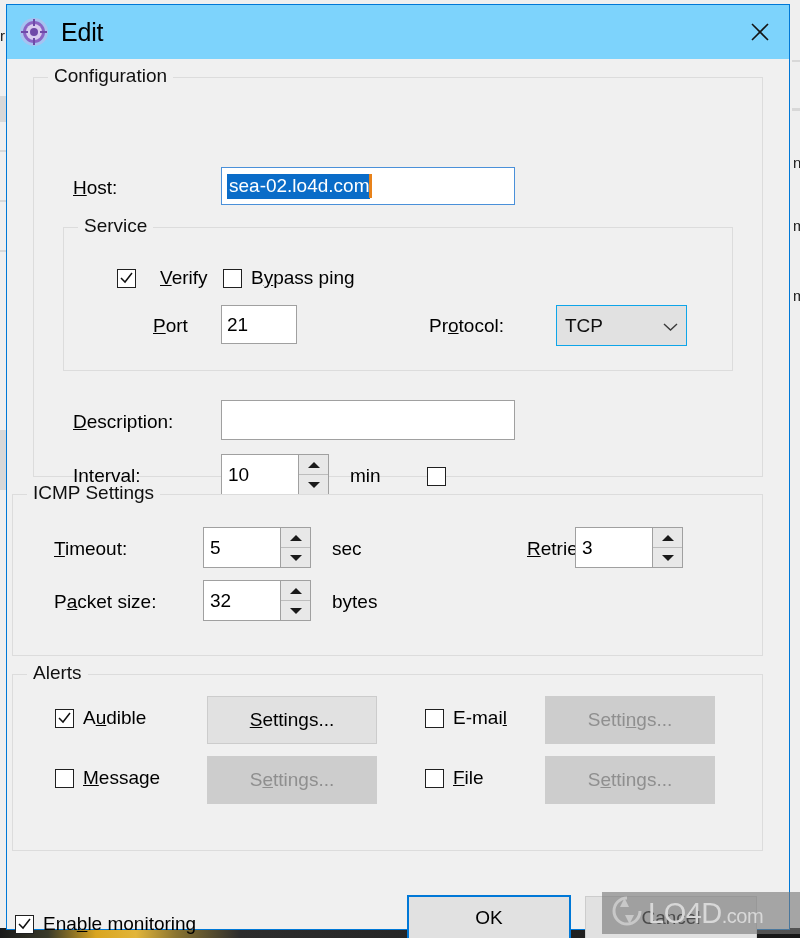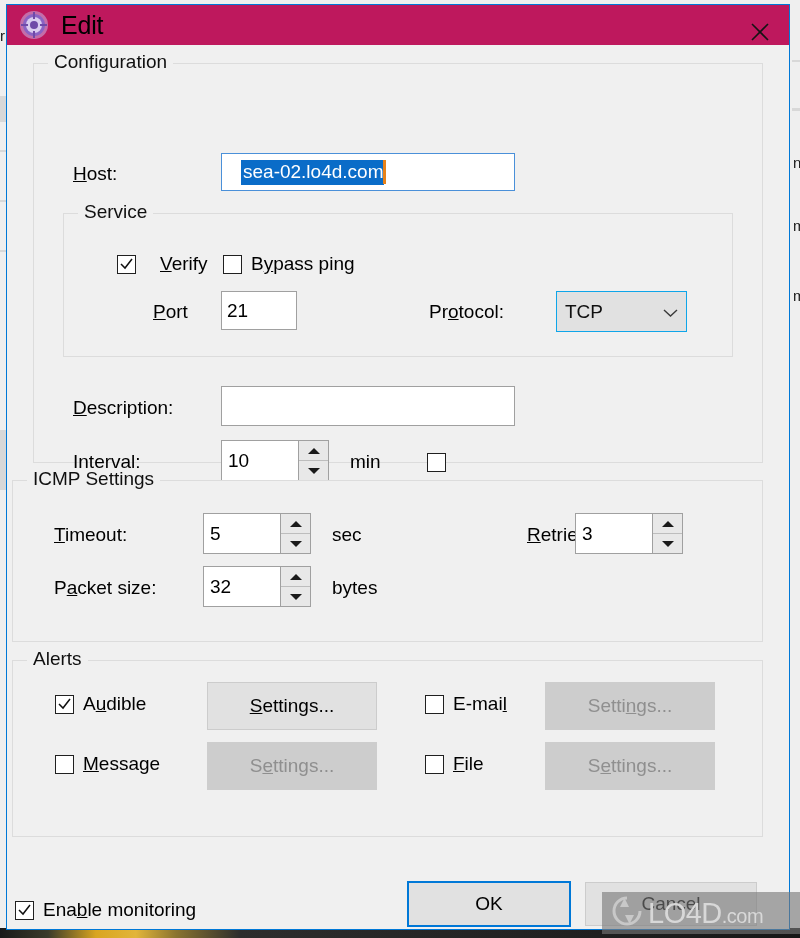--- a/index.html
+++ b/index.html
@@ -48,22 +48,22 @@
     height: 926px;
     background: #f0f0f0;
     border: 1px solid #0078d7;
     box-sizing: border-box;
     display: flex;
     flex-direction: column;
   }
 
   
   #titlebar {
-    height: 40px;
-    background: #be185d;
+    height: 54px;
+    background: #7dd3fc;
     display: flex;
     align-items: center;
     flex: none;
     position: relative;
   }
   #app-icon {
     width: 30px; height: 30px;
     margin-left: 12px;
     flex: none;
     position: relative;
@@ -132,21 +132,20 @@
     padding: 0 5px;
     overflow: hidden;
     white-space: nowrap;
   }
   .textbox.focused { border: 1px solid #4a90d9; }
 
   .sel {
     background: #0a6cc8;
     color: #ffffff;
     padding: 1px 1px 2px 2px;
-    margin-left: 14px;
   }
   .caret {
     display: inline-block;
     width: 3px;
     height: 24px;
     background: #e8821a;
     vertical-align: middle;
     margin-left: -1px;
   }
 

